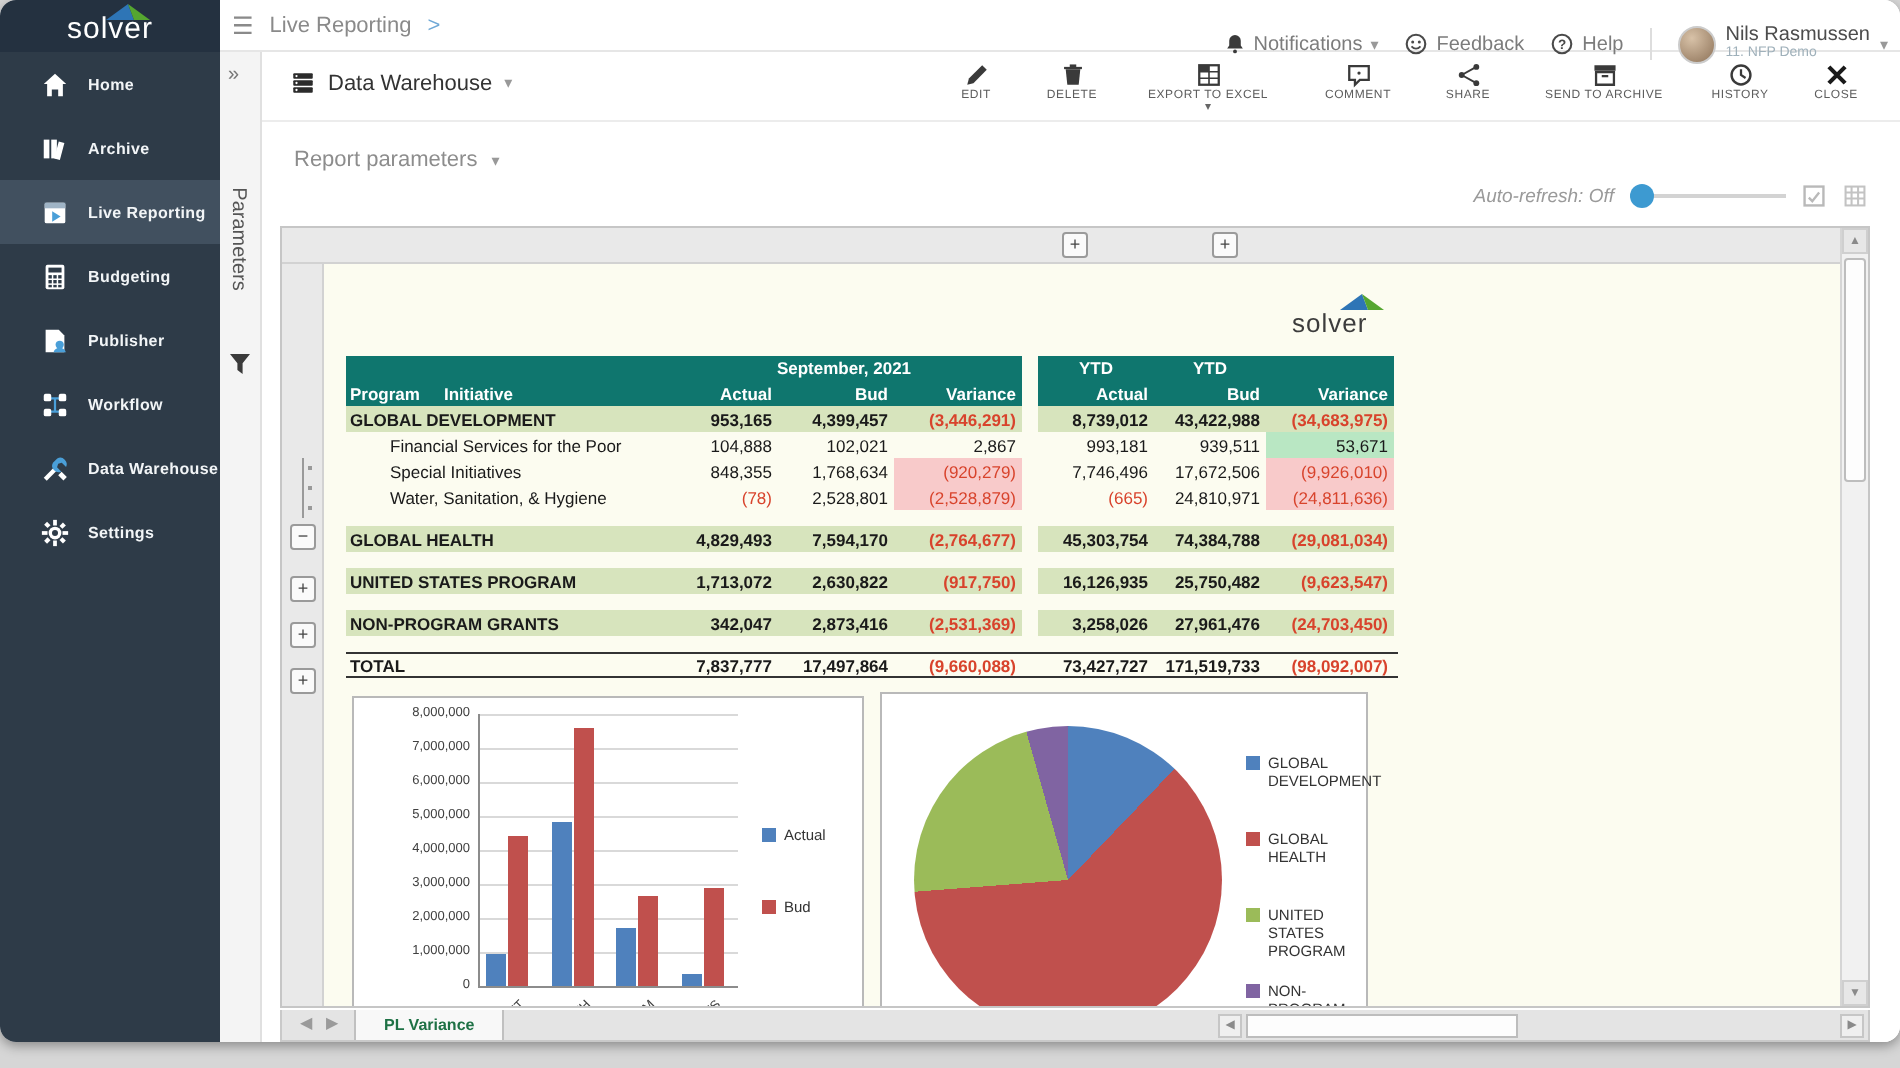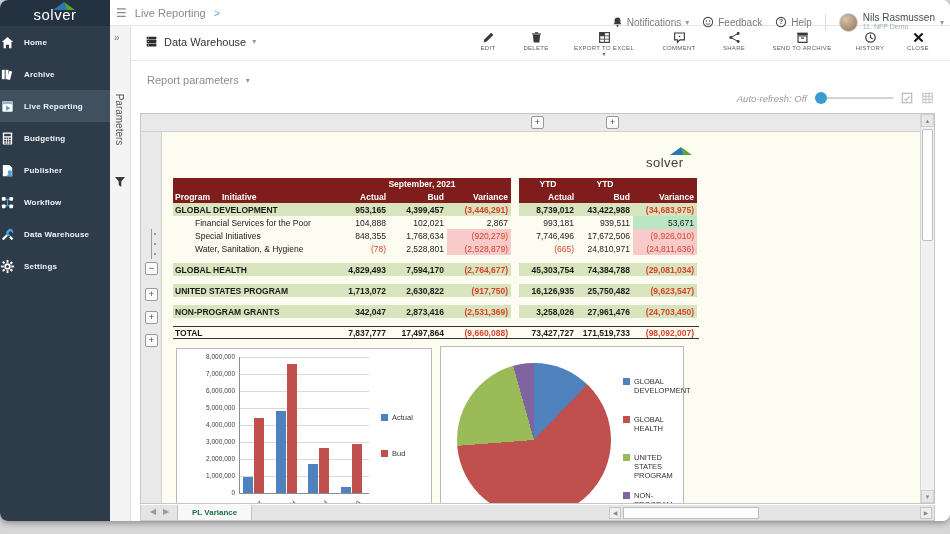--- a/index.html
+++ b/index.html
@@ -21,21 +21,21 @@
   .hdr-item { display:flex; align-items:center; gap:4px; font-size:10px; color:#7c7c7c; cursor:pointer; }
   .hdr-div { width:1px; height:16px; background:#ddd; }
   #user-chip { display:flex; align-items:center; gap:5px; cursor:pointer; }
   #avatar { width:19px; height:19px; border-radius:50%; background:radial-gradient(circle at 35% 30%, #d8c2a8, #8d7258); border:1px solid #ccc; }
   #user-name { font-size:10px; color:#4c4c4c; line-height:10px; }
   #user-org { font-size:7px; color:#9fb0ba; line-height:8px; }
   .chev { font-size:8px; color:#999; }
 
   
   #sidebar { position:absolute; left:0; top:26px; width:110px; bottom:0; background:#2e3b48; }
-  .side-item { height:32px; display:flex; align-items:center; gap:9px; padding-left:0; cursor:pointer; }
+  .side-item { height:32px; display:flex; align-items:center; gap:9px; padding-left:20px; cursor:pointer; }
   .side-item.selected { background:#41505f; }
   .side-item .lbl { color:#f2f5f7; font-size:8px; font-weight:bold; letter-spacing:.2px; }
   .side-item svg { flex:0 0 auto; }
 
   
   #params-strip { position:absolute; left:110px; top:26px; width:21px; bottom:0; background:#f4f4f4; border-right:1px solid #e0e0e0; }
   #params-expand { position:absolute; left:4px; top:6px; color:#777; font-size:10px; cursor:pointer; }
   #params-label { position:absolute; left:-26px; top:88px; width:70px; transform:rotate(90deg); transform-origin:center; font-size:10px; color:#555; text-align:center; }
   #params-filter { position:absolute; left:4px; top:150px; cursor:pointer; }
 
@@ -75,21 +75,21 @@
 
   
   #report-table { position:absolute; left:11px; top:46px; width:526px; font-size:8.5px; color:#1a1a1a; }
   .t-row { display:flex; height:13px; align-items:stretch; }
   .t-row.hdr1 { height:12px; }
   .t-row.spacer { height:8px; }
   .t-cell, .t-label { display:flex; align-items:center; }
   .t-label { width:160px; padding-left:2px; }
   .cw1{width:56px} .cw2{width:58px} .cw3{width:64px} .cwg{width:8px} .cw4{width:58px} .cw5{width:56px} .cw6{width:64px}
   .t-cell { justify-content:flex-end; padding-right:3px; }
-  .hd { background:#7f1d1d; color:#fff; font-weight:bold; }
+  .hd { background:#0f766e; color:#fff; font-weight:bold; }
   .hd-c { justify-content:center; padding-right:0; }
   .group .t-label, .group .t-cell { background:#d7e4bd; font-weight:bold; }
   .group .t-cell.gapc, .t-row .gapc { background:transparent !important; }
   .total { font-weight:bold; border-top:1px solid #333; border-bottom:1px solid #333; }
   .red { color:#d8432c; }
   .pinkbg { background:#f8caca !important; color:#d8432c; }
   .greenbg { background:#b9e7c3 !important; }
   .indent { padding-left:22px; }
 
   

